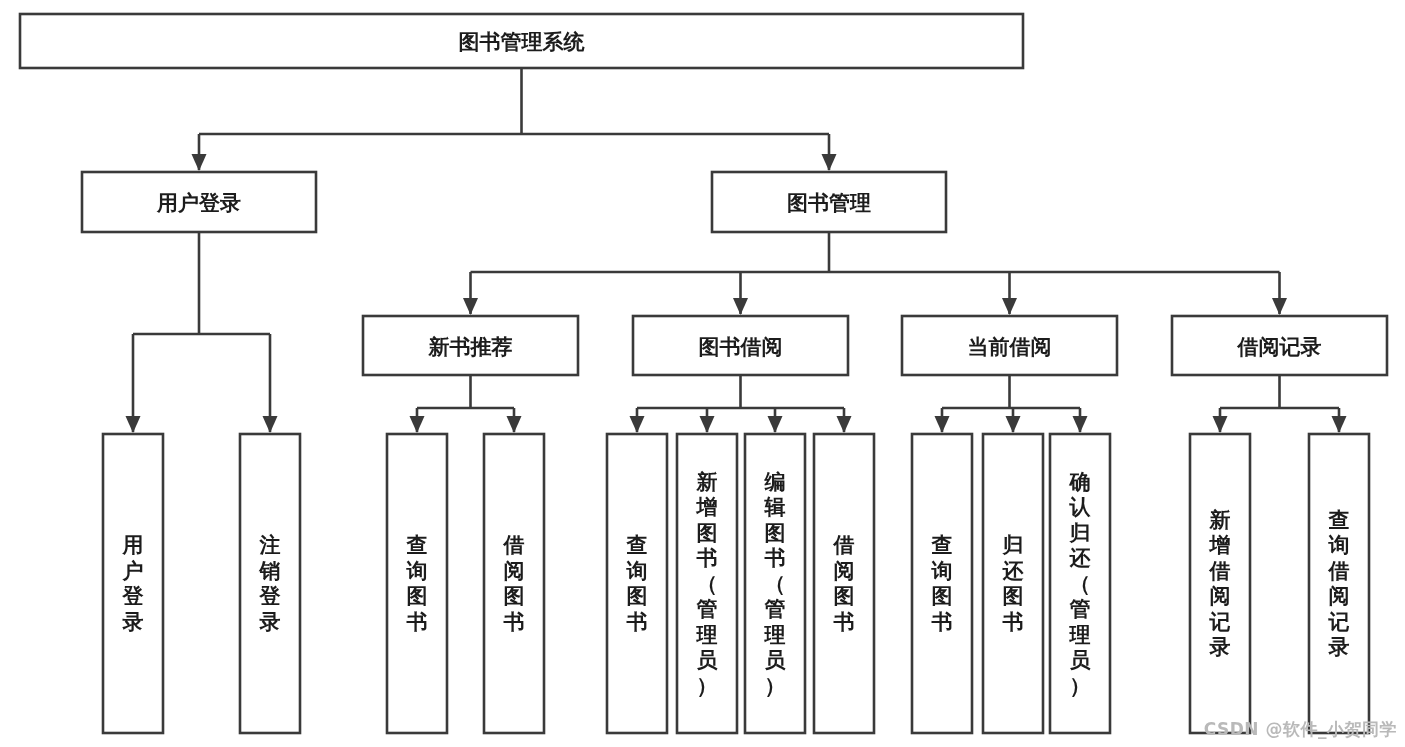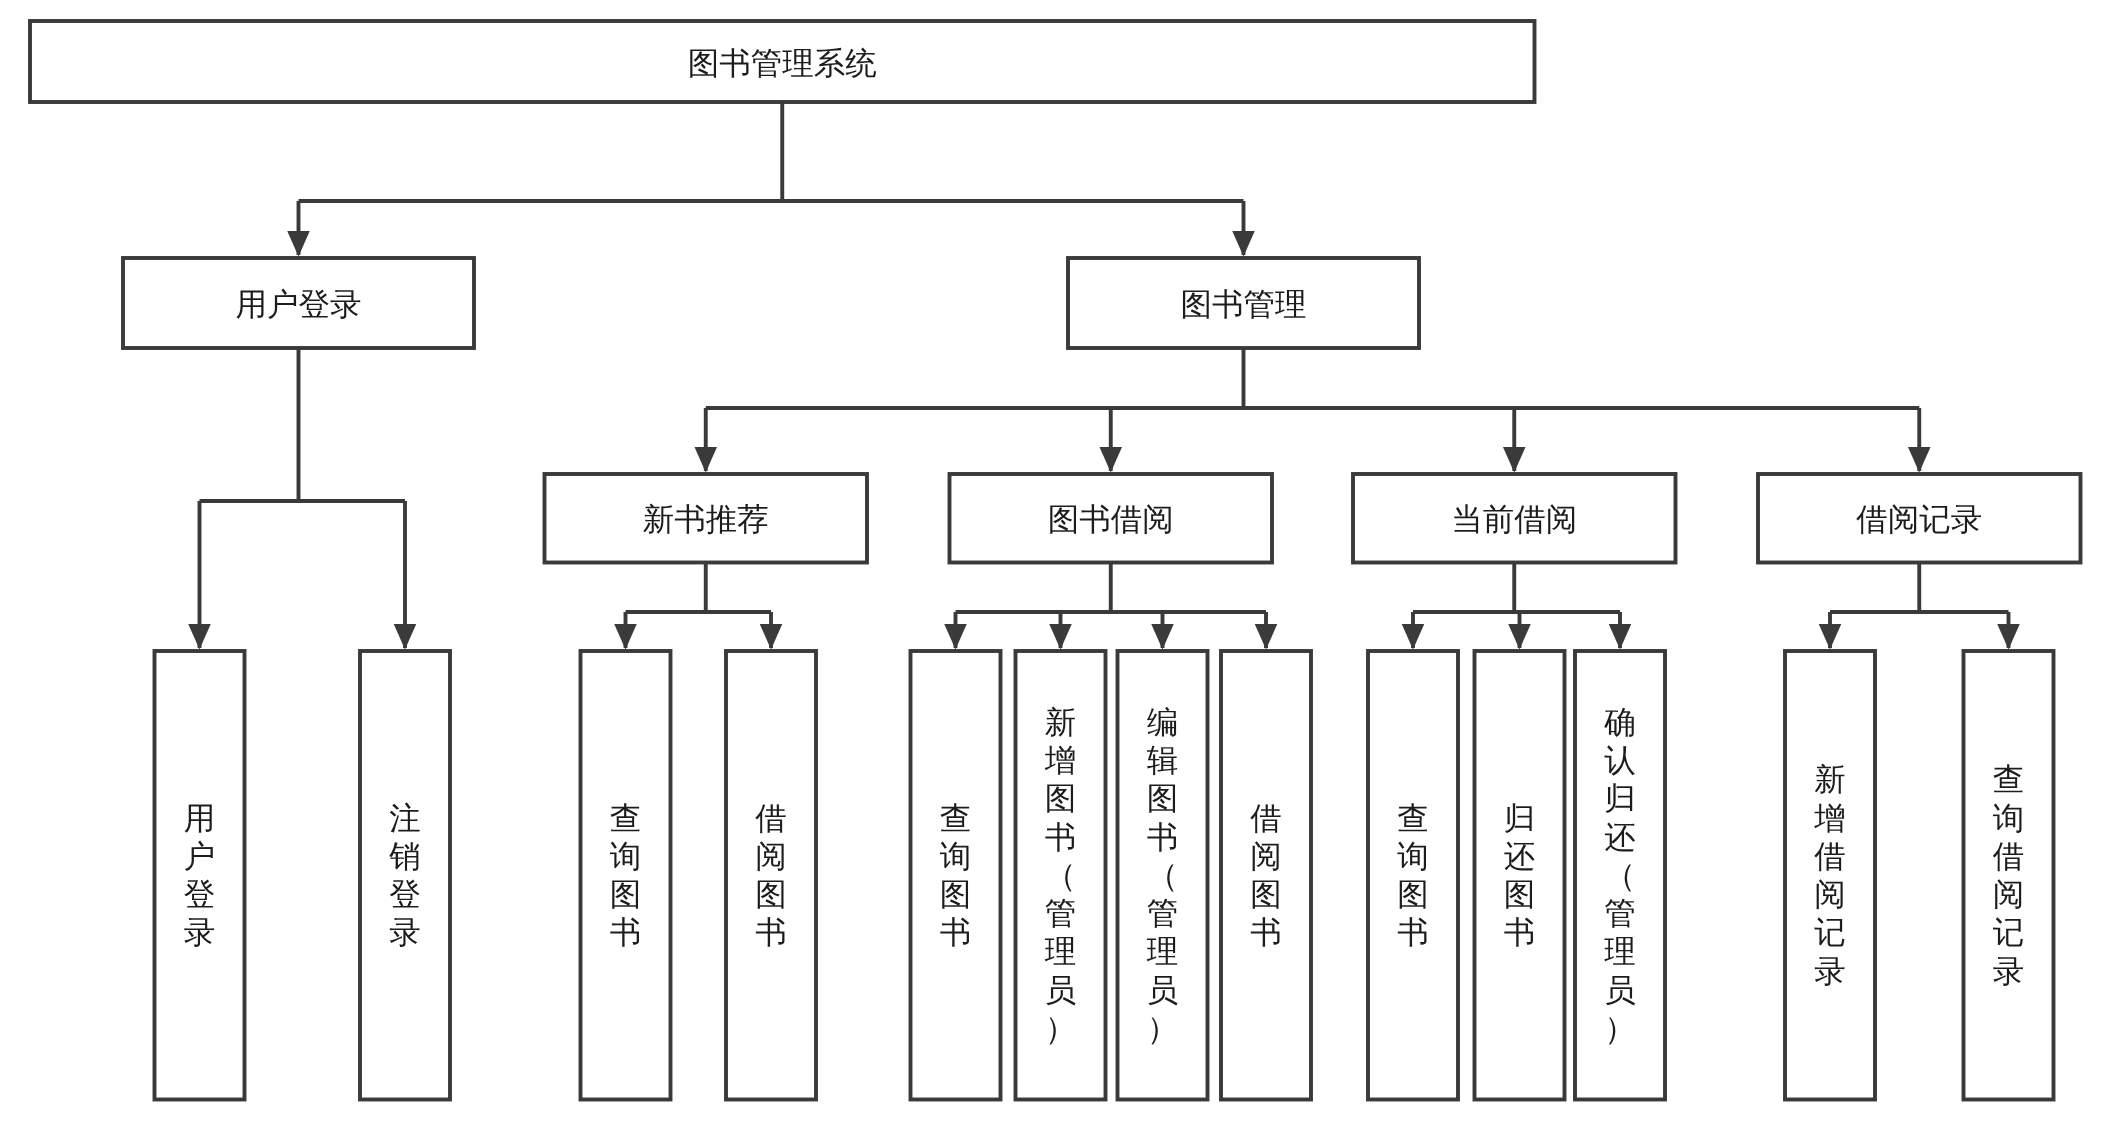--- a/index.html
+++ b/index.html
@@ -11,20 +11,21 @@
     width: 1405px;
     height: 747px;
     overflow: hidden;
     font-family: "DejaVu Sans", "Liberation Sans", sans-serif;
   }
   #diagram-root {
     position: relative;
     width: 1405px;
     height: 747px;
     background: #ffffff;
+    font-weight: bold;
   }
   svg#flow {
     position: absolute;
     left: 0;
     top: 0;
     width: 1405px;
     height: 747px;
     display: block;
   }
   .node-rect {
@@ -205,14 +206,15 @@
           <rect x="1190" y="434" width="60" height="299" class="node-rect"></rect>
           <text x="1220" class="node-label-v"><tspan x="1220" y="526.89">新</tspan><tspan x="1220" y="552.39">增</tspan><tspan x="1220" y="577.89">借</tspan><tspan x="1220" y="603.39">阅</tspan><tspan x="1220" y="628.89">记</tspan><tspan x="1220" y="654.39">录</tspan></text>
         </g>
         <g>
           <rect x="1309" y="434" width="60" height="299" class="node-rect"></rect>
           <text x="1339" class="node-label-v"><tspan x="1339" y="526.89">查</tspan><tspan x="1339" y="552.39">询</tspan><tspan x="1339" y="577.89">借</tspan><tspan x="1339" y="603.39">阅</tspan><tspan x="1339" y="628.89">记</tspan><tspan x="1339" y="654.39">录</tspan></text>
         </g>
       </g>
   </svg>
 
+  <div class="watermark-text">CSDN @软件_小贺同学</div>
 
 </div>
 
 </body></html>

